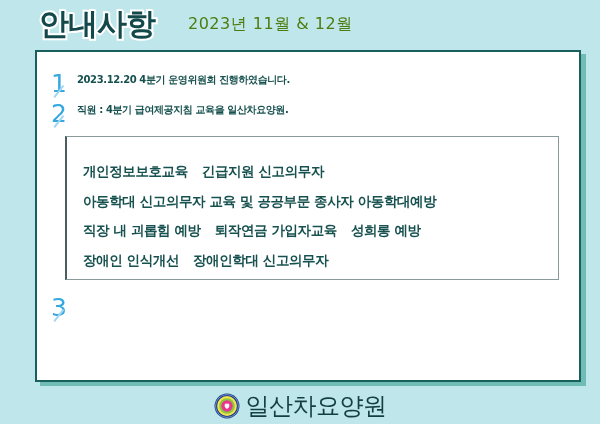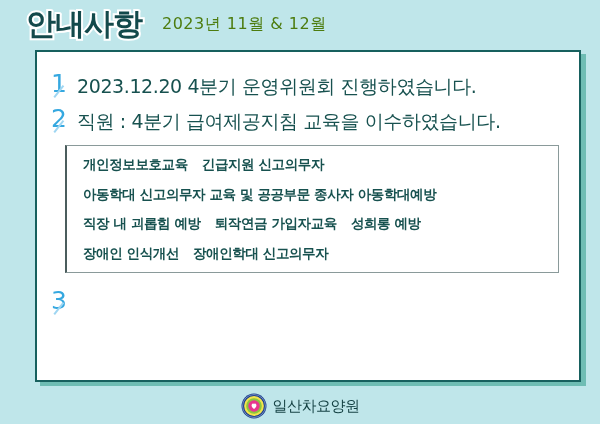--- a/index.html
+++ b/index.html
@@ -30,21 +30,21 @@
   #page-title {
     font-size: 30px;
     font-weight: 900;
     color: #13494b;
     letter-spacing: -1px;
     line-height: 1;
     -webkit-text-stroke: 4px #ffffff;
     paint-order: stroke fill;
     text-shadow:
       0 0 0 #fff;
-    margin: 4px;
+    margin: 17px;
     padding: 0;
   }
   #header-date {
     font-size: 16px;
     color: #4d7c0f;
     margin-left: 16px;
     letter-spacing: 0.5px;
     font-weight: 400;
   }
 
@@ -92,22 +92,22 @@
     position: absolute;
     left: 4px;
     top: 11px;
     width: 15px;
     height: 15px;
     border-bottom: 2px solid #9fd6f2;
     transform: rotate(-52deg);
     transform-origin: left bottom;
   }
   .note-text {
-    font-size: 19px;
-    font-weight: 400;
+    font-size: 10px;
+    font-weight: 700;
     color: #17514f;
     line-height: 1.45;
     letter-spacing: -0.4px;
     padding-top: 3px;
   }
 
   #row-1 { margin-top: 8px; }
   #row-2 { margin-top: 2px; }
   #row-3 { margin-top: 14px; }
 
@@ -121,20 +121,21 @@
     box-sizing: border-box;
   }
   .training-line {
     font-size: 13.5px;
     font-weight: 700;
     color: #17514f;
     letter-spacing: -0.4px;
     line-height: 1;
     margin-bottom: 16px;
     white-space: nowrap;
+    margin-top: 16px;
   }
   .training-line:last-child { margin-bottom: 0; }
   .training-line .gap { display: inline-block; width: 14px; }
 
   
   #footer {
     position: absolute;
     left: 0;
     top: 388px;
     width: 600px;
@@ -143,21 +144,21 @@
     align-items: center;
     justify-content: center;
   }
   #footer-logo {
     width: 26px;
     height: 26px;
     margin-right: 6px;
     flex: 0 0 auto;
   }
   #footer-name {
-    font-size: 15px;
+    font-size: 24px;
     color: #123f41;
     font-weight: 400;
     letter-spacing: -0.5px;
     font-family: "DejaVu Serif", "Liberation Serif", serif;
   }
 </style>
 </head>
 <body>
 
 <div id="header">
@@ -168,21 +169,21 @@
 <div id="panel-shadow"></div>
 <div id="panel">
 
   <div class="note-row" id="row-1">
     <div class="note-num">1</div>
     <div class="note-text">2023.12.20 4분기 운영위원회 진행하였습니다.</div>
   </div>
 
   <div class="note-row" id="row-2">
     <div class="note-num">2</div>
-    <div class="note-text">직원 : 4분기 급여제공지침 교육을 이수하였습니다.</div>
+    <div class="note-text">직원 : 4분기 급여제공지침 교육을 일산차요양원.</div>
   </div>
 
   <div id="training-box">
     <div class="training-line">
       <span>개인정보보호교육</span><span class="gap"></span><span>긴급지원 신고의무자</span>
     </div>
     <div class="training-line">
       <span>아동학대 신고의무자 교육 및 공공부문 종사자 아동학대예방</span>
     </div>
     <div class="training-line">

